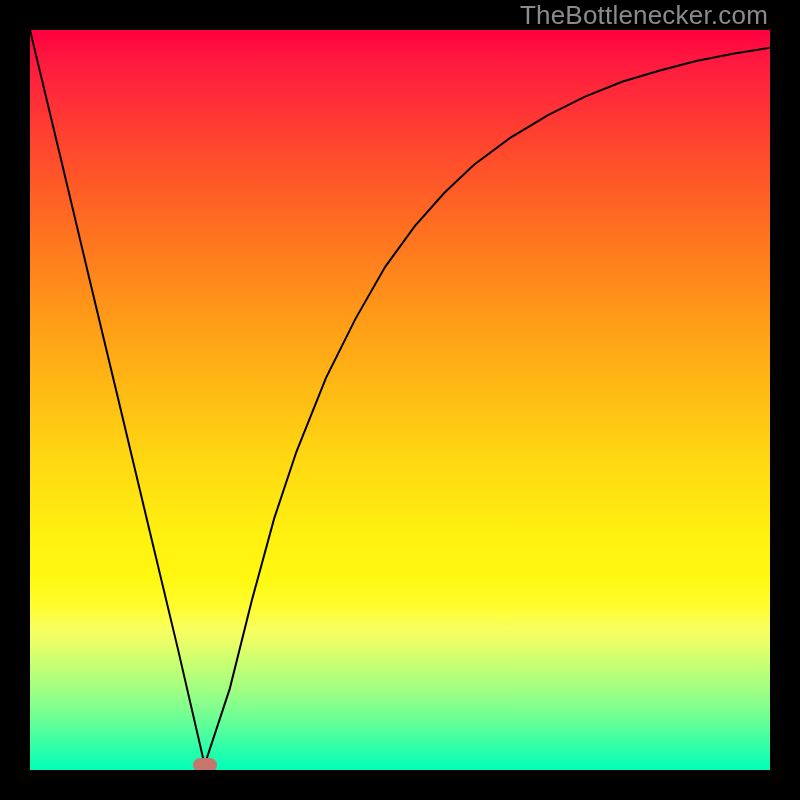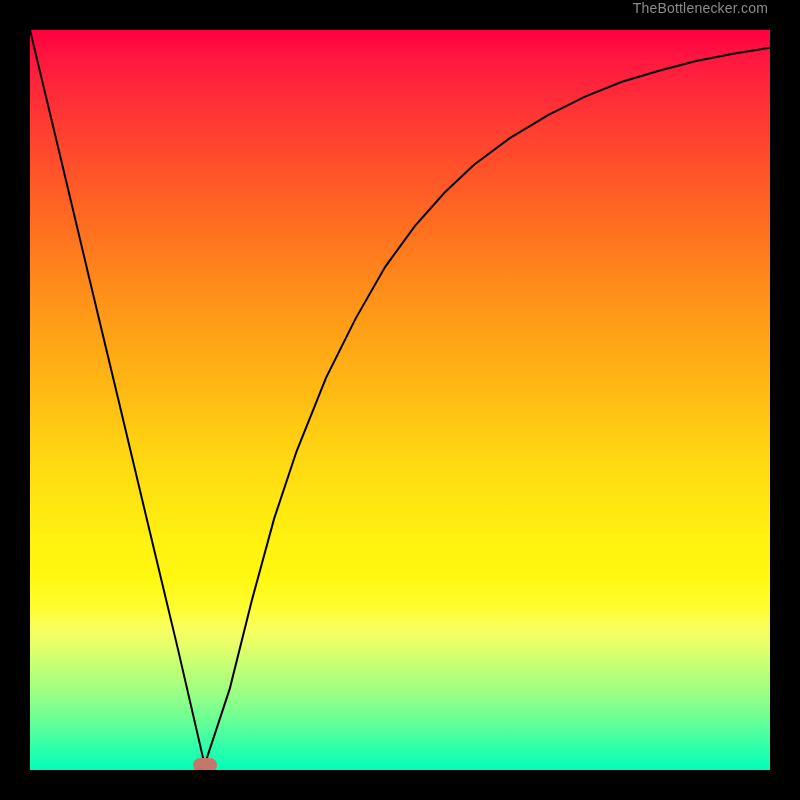--- a/index.html
+++ b/index.html
@@ -71,21 +71,21 @@
     height: 14px;
     border-radius: 7px;
     background: #c5776e;
     transform: translate(-50%, -50%);
   }
   .watermark {
     position: absolute;
     top: 0px;
     right: 32px;
     color: #8b8b8b;
-    font-size: 14px;
+    font-size: 26px;
     letter-spacing: 0.2px;
     user-select: none;
   }
 </style>
 </head>
 <body>
 
 <div class="frame">
 
   <div class="plot-area">

